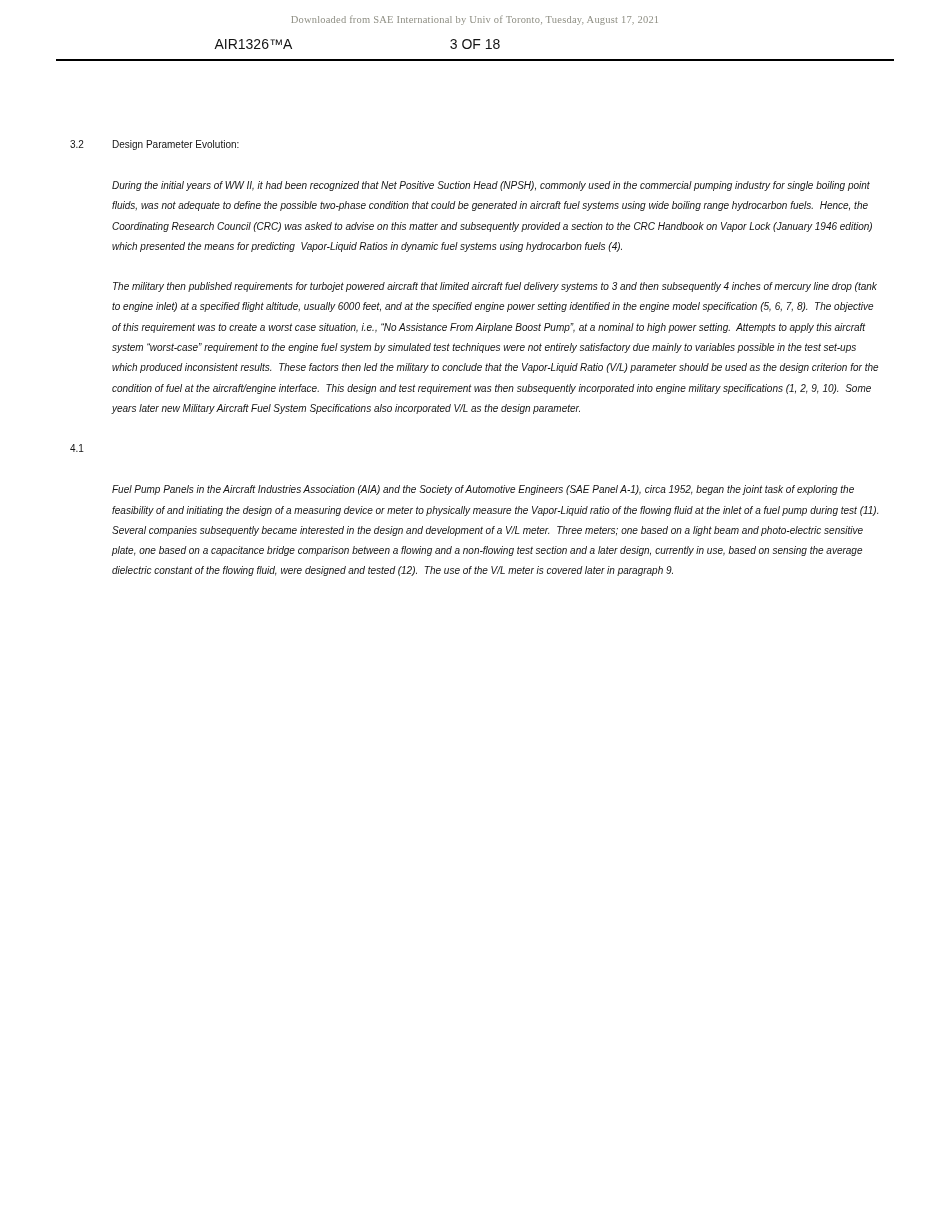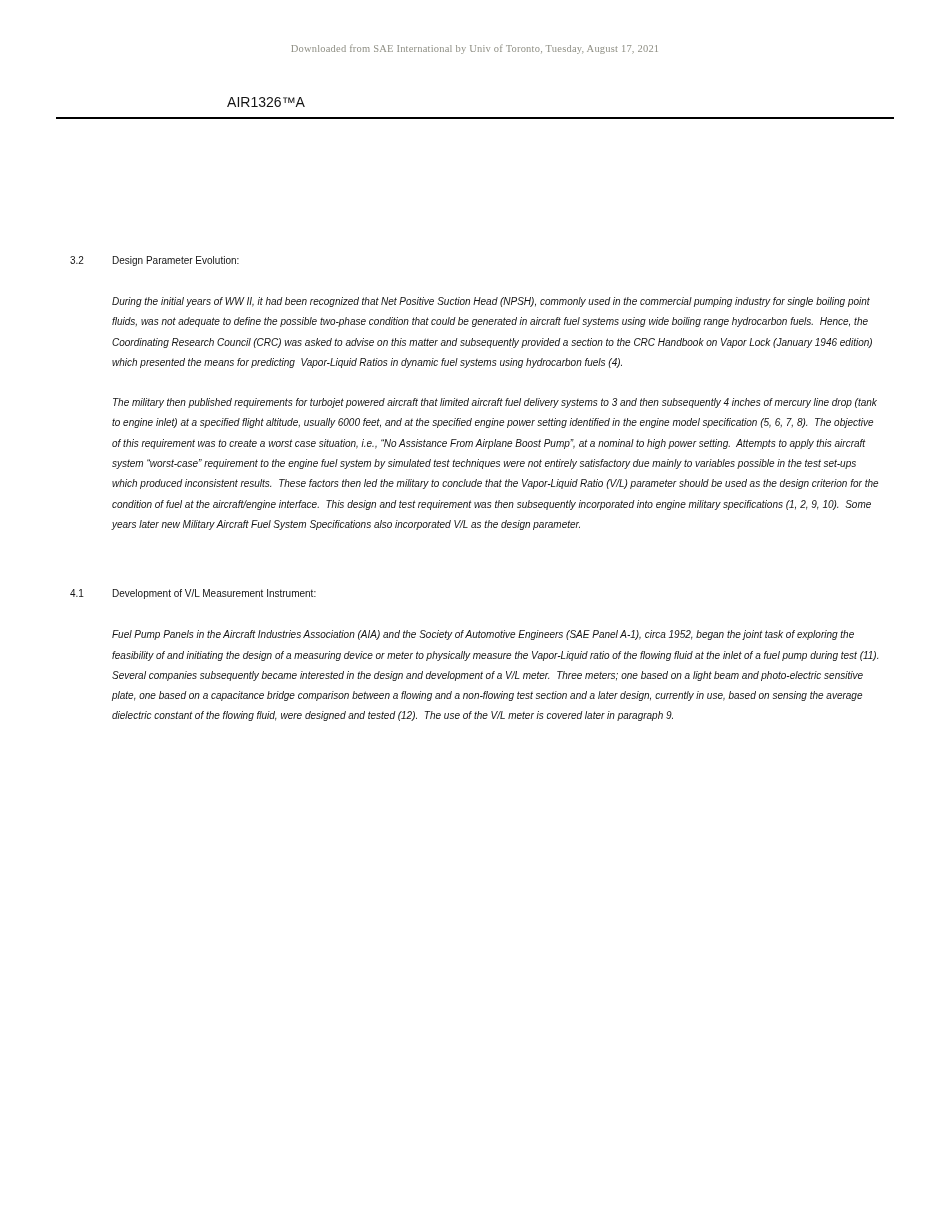--- a/index.html
+++ b/index.html
@@ -1,15 +1,15 @@
 <!DOCTYPE html>
 <html><head>
   <meta charset="utf-8">
   <style>
-    * { box-sizing: border-box; margin-top: 29px; }
+    * { box-sizing: border-box; }
     html, body { margin: 0; padding: 0; }
     body {
       width: 950px;
       height: 1230px;
       background: #ffffff;
       font-family: "Liberation Sans", sans-serif;
       color: #141414;
       position: relative;
       overflow: hidden;
     }
@@ -58,36 +58,36 @@
     }
     .section { margin: 0; }
   </style>
 </head>
 <body>
 
 <div class="watermark">Downloaded from SAE International by Univ of Toronto, Tuesday, August 17, 2021</div>
 
 <div class="header-row">
   <div class="header-center">AIR1326™A</div>
+  <div class="header-right">3 OF 18</div>
 </div>
 
 <div class="header-divider"></div>
 
 <div class="content">
 
   <div class="section">
     <div class="section-heading">
       <span class="section-number">3.2</span>
       <span class="section-title">Design Parameter Evolution:</span>
     </div>
     <p class="paragraph">During the initial years of WW II, it had been recognized that Net Positive Suction Head (NPSH), commonly used in the commercial pumping industry for single boiling point fluids, was not adequate to define the possible two-phase condition that could be generated in aircraft fuel systems using wide boiling range hydrocarbon fuels.  Hence, the Coordinating Research Council (CRC) was asked to advise on this matter and subsequently provided a section to the CRC Handbook on Vapor Lock (January 1946 edition) which presented the means for predicting  Vapor-Liquid Ratios in dynamic fuel systems using hydrocarbon fuels (4).</p>
     <p class="paragraph">The military then published requirements for turbojet powered aircraft that limited aircraft fuel delivery systems to 3 and then subsequently 4 inches of mercury line drop (tank to engine inlet) at a specified flight altitude, usually 6000 feet, and at the specified engine power setting identified in the engine model specification (5, 6, 7, 8).  The objective of this requirement was to create a worst case situation, i.e., “No Assistance From Airplane Boost Pump”, at a nominal to high power setting.  Attempts to apply this aircraft system “worst-case” requirement to the engine fuel system by simulated test techniques were not entirely satisfactory due mainly to variables possible in the test set-ups which produced inconsistent results.  These factors then led the military to conclude that the Vapor-Liquid Ratio (V/L) parameter should be used as the design criterion for the condition of fuel at the aircraft/engine interface.  This design and test requirement was then subsequently incorporated into engine military specifications (1, 2, 9, 10).  Some years later new Military Aircraft Fuel System Specifications also incorporated V/L as the design parameter.</p>
   </div>
 
   <div class="section">
     <div class="section-heading">
       <span class="section-number">4.1</span>
-      <span class="section-title">Development of V/L Measurement Instrument:</span>
     </div>
     <p class="paragraph">Fuel Pump Panels in the Aircraft Industries Association (AIA) and the Society of Automotive Engineers (SAE Panel A-1), circa 1952, began the joint task of exploring the feasibility of and initiating the design of a measuring device or meter to physically measure the Vapor-Liquid ratio of the flowing fluid at the inlet of a fuel pump during test (11).  Several companies subsequently became interested in the design and development of a V/L meter.  Three meters; one based on a light beam and photo-electric sensitive plate, one based on a capacitance bridge comparison between a flowing and a non-flowing test section and a later design, currently in use, based on sensing the average dielectric constant of the flowing fluid, were designed and tested (12).  The use of the V/L meter is covered later in paragraph 9.</p>
   </div>
 
 </div>
 
 </body></html>

